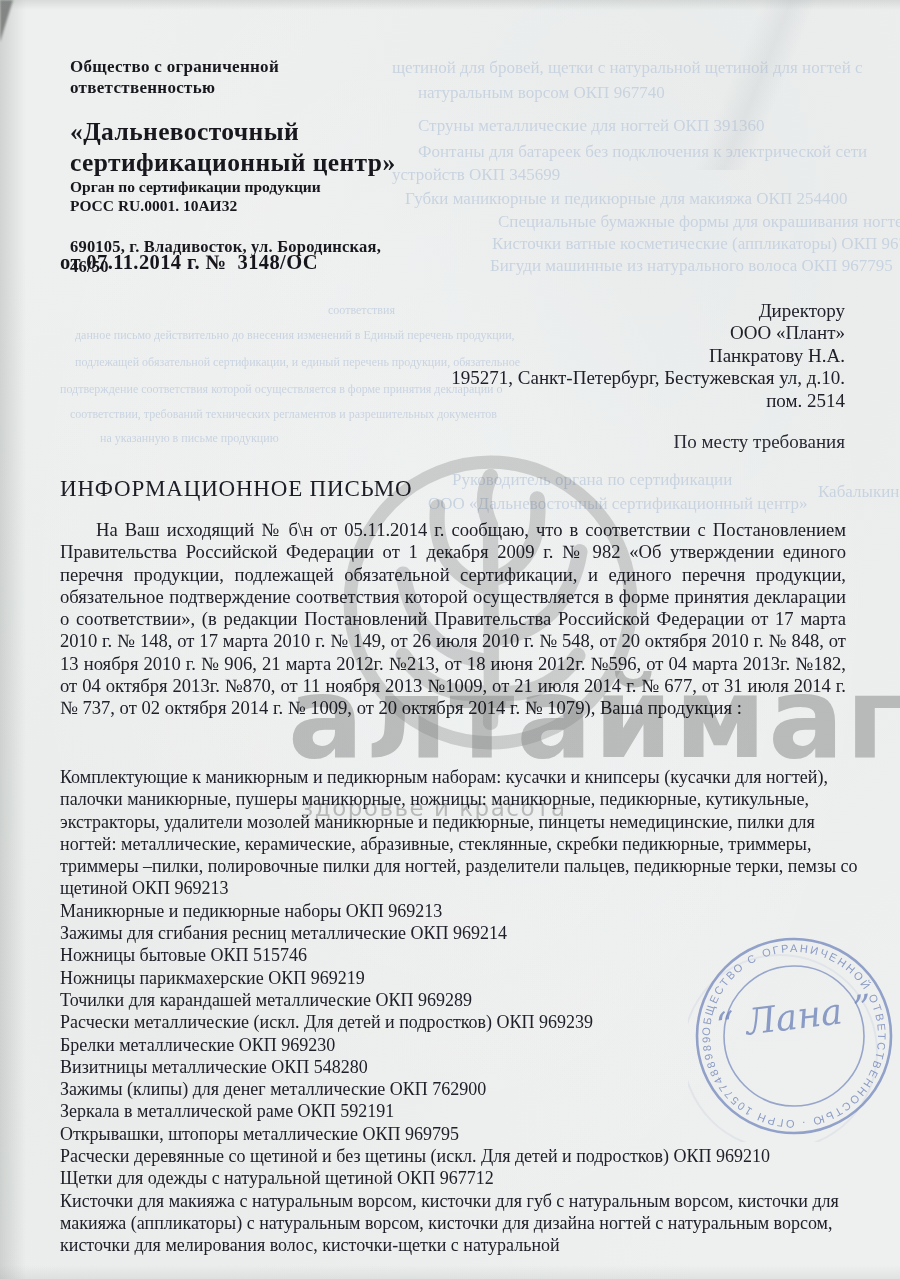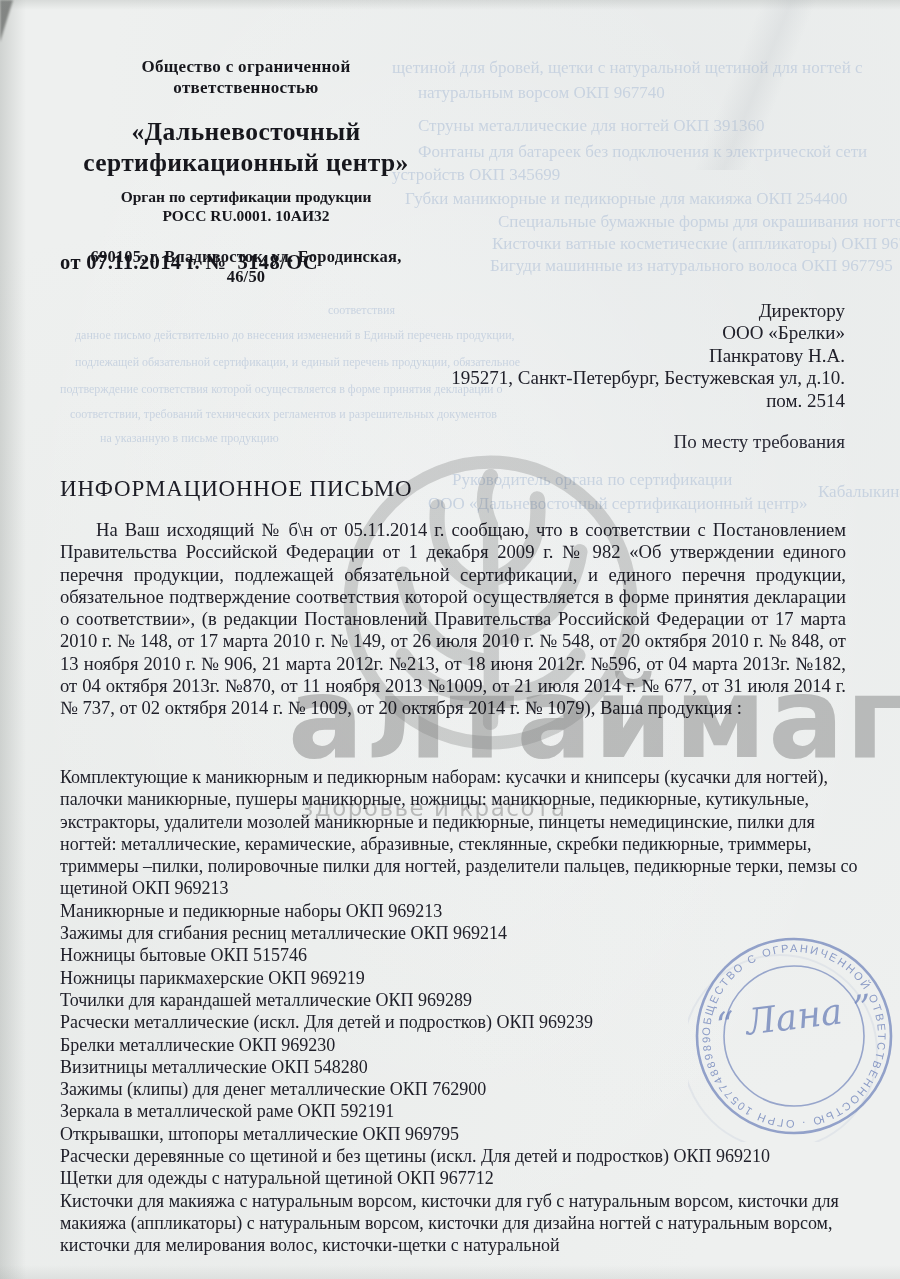--- a/index.html
+++ b/index.html
@@ -20,26 +20,26 @@
   .bleed{
     position:absolute;white-space:nowrap;
     color:#c7d2e0;font-size:17px;line-height:20px;
     filter:blur(.7px);opacity:.95;
   }
   .bleed.sm{font-size:12px;}
 
   
   .content{position:absolute;inset:0;z-index:2;}
   .letterhead{
-    position:absolute;left:70px;top:56px;width:352px;text-align:center;
+    position:absolute;left:70px;top:56px;width:352px;text-align:left;
     color:#17171d;font-weight:bold;
   }
   .org-type{font-size:17px;line-height:21px;letter-spacing:.3px;}
   .org-name{font-size:25.5px;line-height:31px;margin-top:18px;letter-spacing:.4px;}
-  .authority{font-size:15.5px;line-height:18.5px;margin-top:10px;}
+  .authority{font-size:15.5px;line-height:18.5px;}
   .org-address{font-size:16.5px;margin-top:22px;letter-spacing:.2px;}
   .ref-line{
     position:absolute;left:60px;top:251px;font-size:20.5px;font-weight:bold;
     color:#15151b;letter-spacing:.4px;
   }
   .recipient{
     position:absolute;right:55px;top:300px;text-align:right;
     font-size:19px;line-height:22.4px;color:#20202a;
   }
   .delivery{
@@ -143,21 +143,21 @@
         <div>Орган по сертификации продукции</div>
         <div>РОСС RU.0001. 10АИ32</div>
       </div>
       <div class="org-address">690105, г. Владивосток, ул. Бородинская, 46/50</div>
     </div>
 
     <div class="ref-line">от 07.11.2014 г. №&nbsp;&nbsp;3148/ОС</div>
 
     <div class="recipient">
       <div>Директору</div>
-      <div>ООО «Брелки»</div>
+      <div>ООО «Плант»</div>
       <div>Панкратову Н.А.</div>
       <div>195271, Санкт-Петербург, Бестужевская ул, д.10.</div>
       <div>пом. 2514</div>
     </div>
 
     <div class="delivery">По месту требования</div>
 
     <div class="title">ИНФОРМАЦИОННОЕ ПИСЬМО</div>
 
     <div class="para1">На Ваш исходящий № б\н от 05.11.2014 г. сообщаю, что в соответствии с Постановлением Правительства Российской Федерации от 1 декабря 2009 г. № 982 «Об утверждении единого перечня продукции, подлежащей обязательной сертификации, и единого перечня продукции, обязательное подтверждение соответствия которой осуществляется в форме принятия декларации о соответствии», (в редакции Постановлений Правительства Российской Федерации от 17 марта 2010 г. № 148, от 17 марта 2010 г. № 149, от 26 июля 2010 г. № 548, от 20 октября 2010 г. № 848, от 13 ноября 2010 г. № 906, 21 марта 2012г. №213, от 18 июня 2012г. №596, от 04 марта 2013г. №182, от 04 октября 2013г. №870, от 11 ноября 2013 №1009, от 21 июля 2014 г. № 677, от 31 июля 2014 г. № 737, от 02 октября 2014 г. № 1009, от 20 октября 2014 г. № 1079), Ваша продукция :</div>

